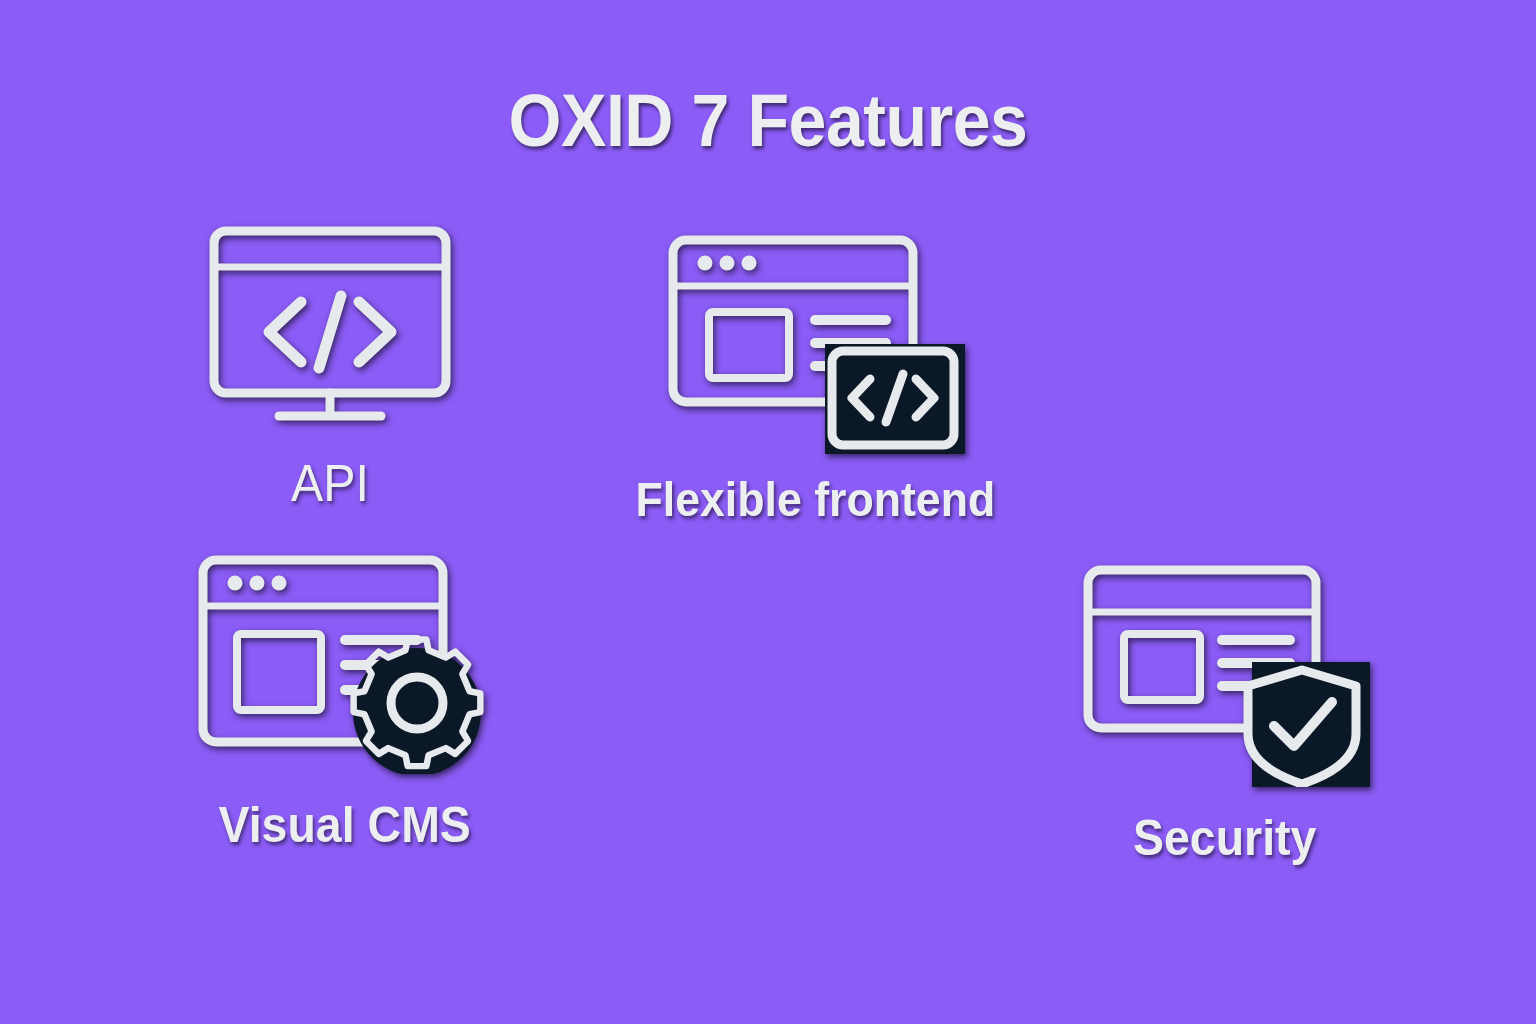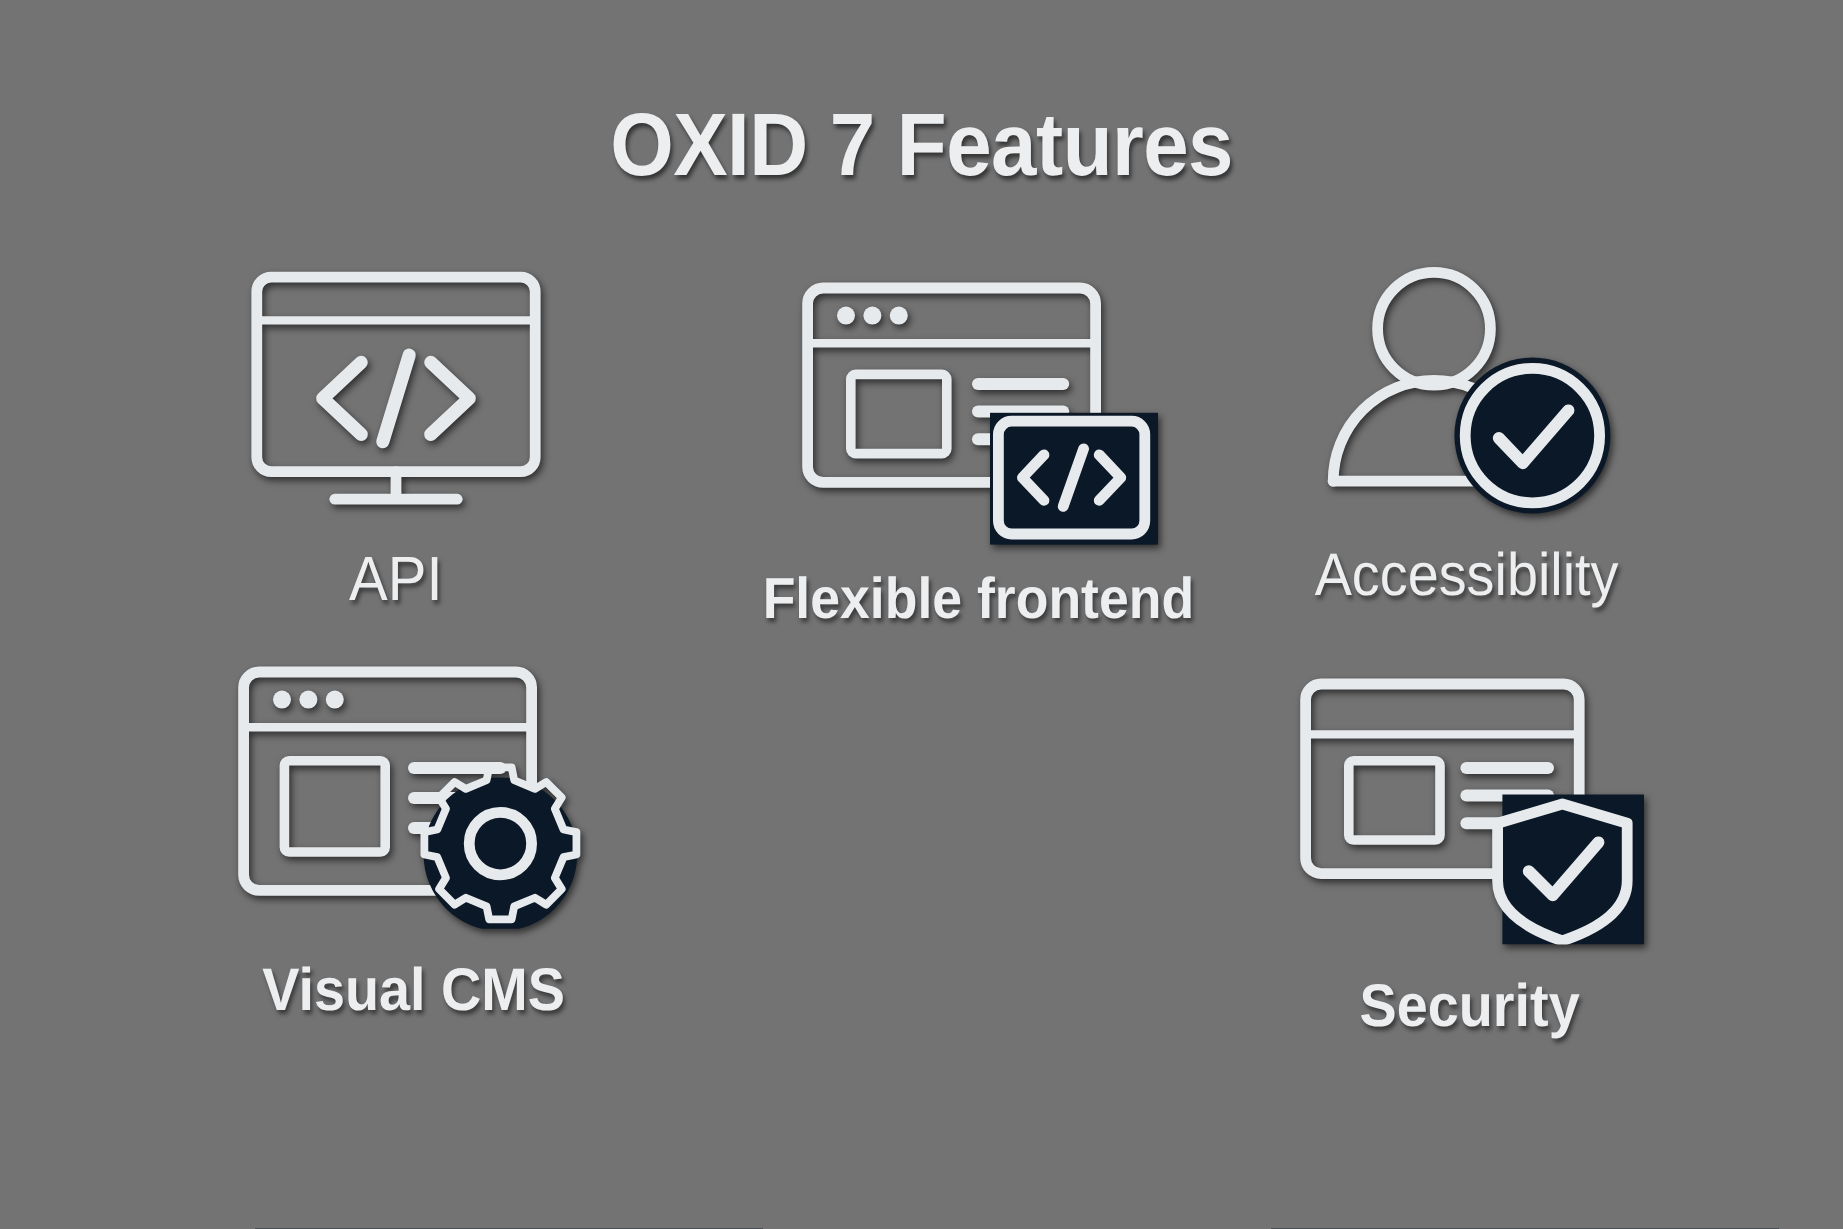--- a/index.html
+++ b/index.html
@@ -13,21 +13,21 @@
     height: 1024px;
     overflow: hidden;
     font-family: "Liberation Sans", sans-serif;
     -webkit-font-smoothing: antialiased;
   }
 
   #infographic {
     position: relative;
     width: 1536px;
     height: 1024px;
-    background: #737373;
+    background: #8b5cf6;
   }
 
   
   .title {
     position: absolute;
     top: 78px;
     left: 0;
     width: 1536px;
     text-align: center;
     font-family: "Liberation Sans", sans-serif;
@@ -144,37 +144,20 @@
 
         <rect class="stroke" x="167" y="119" width="122" height="94" rx="11" stroke-width="9"></rect>
         <polyline class="stroke" points="205,147 187,166 205,185" stroke-width="9"></polyline>
         <polyline class="stroke" points="251,147 269,166 251,185" stroke-width="9"></polyline>
         <line class="stroke" x1="238" y1="142" x2="221" y2="190" stroke-width="9"></line>
       </svg>
     </span>
     <div class="label bold">Flexible frontend</div>
   </div>
 
-  <div class="cell" id="cell-accessibility">
-    <span class="icon-wrap">
-      <svg width="250" height="212" viewBox="0 0 250 212">
-
-        <circle class="stroke" cx="98" cy="56" r="47" stroke-width="9"></circle>
-
-        <path class="stroke" d="M14 183 A84 84 0 0 1 182 183" stroke-width="9"></path>
-        <line class="stroke" x1="14" y1="183" x2="182" y2="183" stroke-width="9"></line>
-
-        <circle class="knock" cx="180" cy="145" r="65"></circle>
-
-        <circle class="stroke" cx="180" cy="145" r="56" stroke-width="9"></circle>
-        <polyline class="stroke" points="152,147 172,168 210,124" stroke-width="10"></polyline>
-      </svg>
-    </span>
-    <div class="label normal">Accessibility</div>
-  </div>
 
   <div class="cell" id="cell-visualcms">
     <span class="icon-wrap">
       <svg width="300" height="222" viewBox="0 0 300 222">
 
         <rect class="stroke" x="8" y="8" width="240" height="182" rx="13" stroke-width="9"></rect>
         <line class="stroke" x1="8" y1="54" x2="248" y2="54" stroke-width="7"></line>
         <circle class="dot" cx="40" cy="31" r="7.5"></circle>
         <circle class="dot" cx="62" cy="31" r="7.5"></circle>
         <circle class="dot" cx="84" cy="31" r="7.5"></circle>

